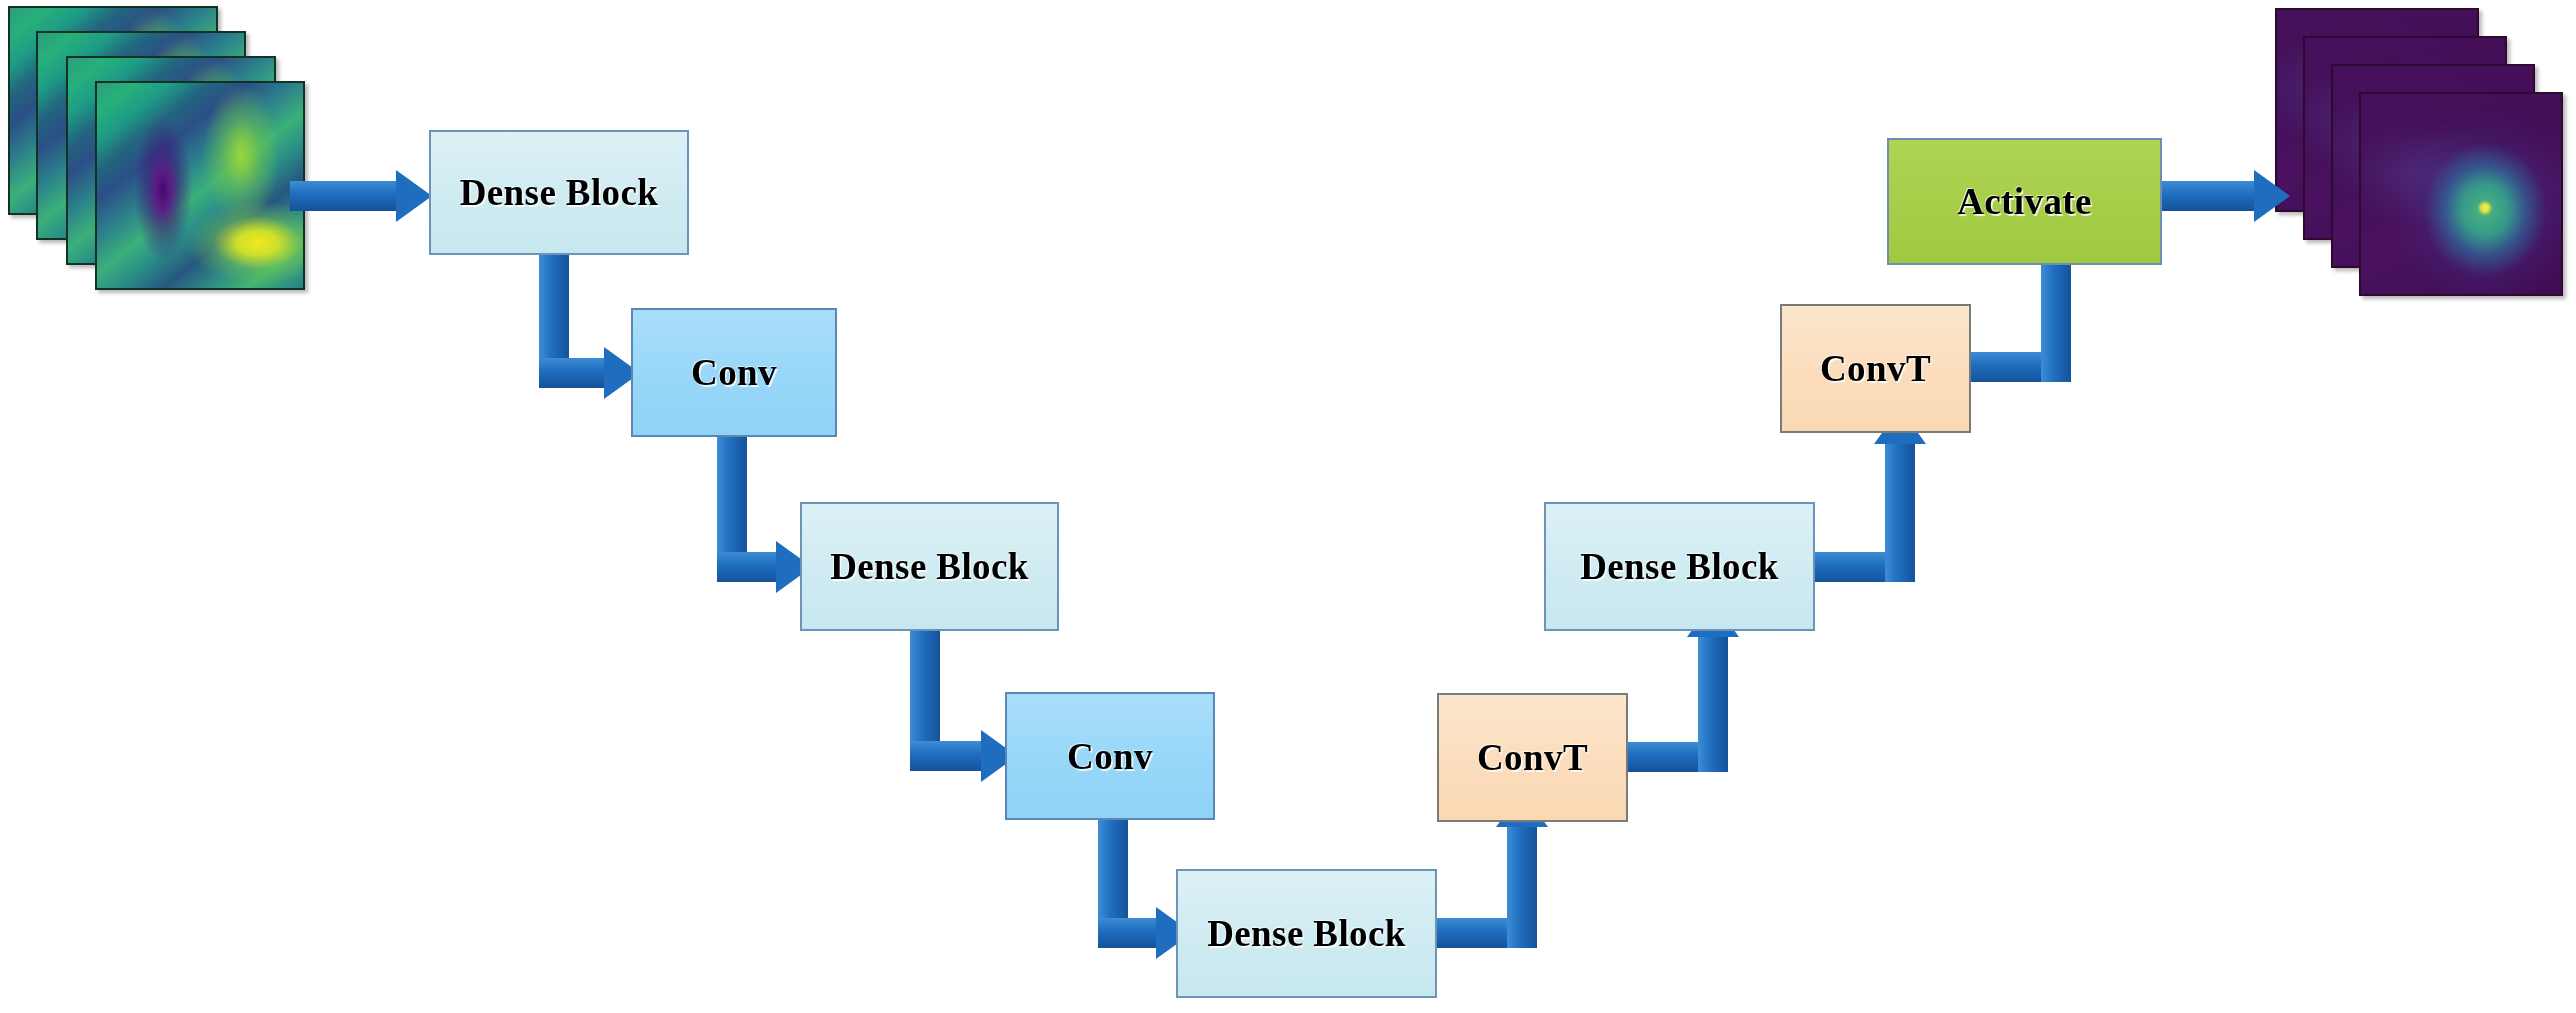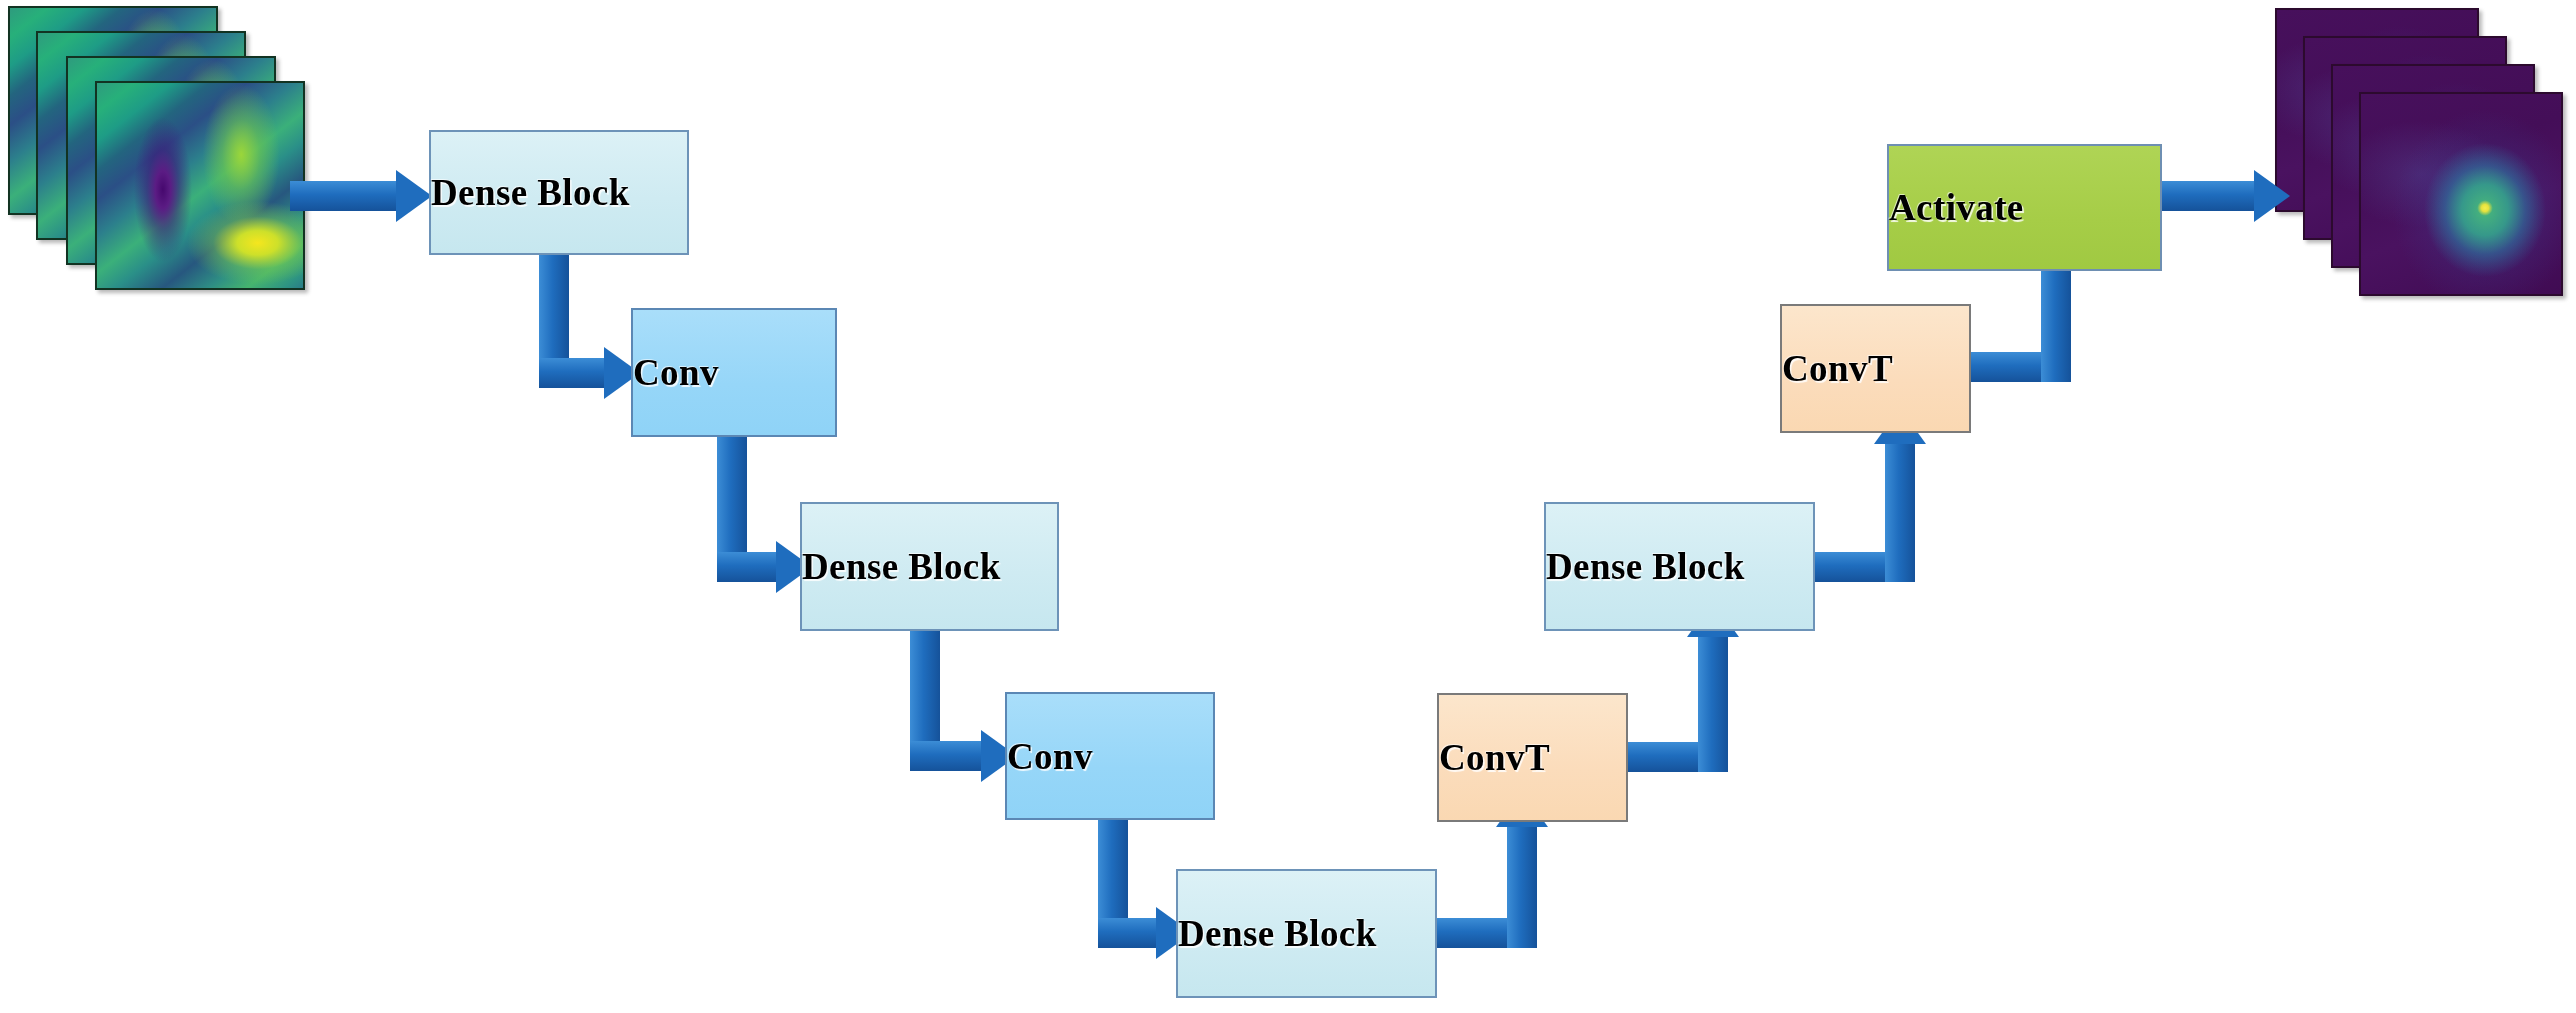--- a/index.html
+++ b/index.html
@@ -11,20 +11,21 @@
     height:1013px;
     background:#ffffff;
     overflow:hidden;
   }
   
   .node{
     position:absolute;
     box-sizing:border-box;
     display:flex;
     align-items:center;
+    justify-content:center;
     border:2.3px solid #6A8FB5;
     font-family:"Liberation Serif", serif;
     font-weight:bold;
     color:#000000;
     letter-spacing:0.4px;
     text-shadow:1.6px 1.6px 0.8px rgba(255,255,255,0.85), -0.8px -0.8px 0 rgba(255,255,255,0.6);
     z-index:6;
   }
   .node .lbl{
     display:block;
@@ -213,18 +214,18 @@
   </div>
 
   <div class="node dense" style="left:1544px; top:502px; width:271px; height:129px;">
     <span class="lbl">Dense Block</span>
   </div>
 
   <div class="node convt" style="left:1780px; top:304px; width:191px; height:129px;">
     <span class="lbl">ConvT</span>
   </div>
 
-  <div class="node activate" style="left:1887px; top:144px; width:275px; height:127px;">
+  <div class="node activate" style="left:1887px; top:138px; width:275px; height:127px;">
     <span class="lbl">Activate</span>
   </div>
 
 </div>
 
 
 </body></html>

